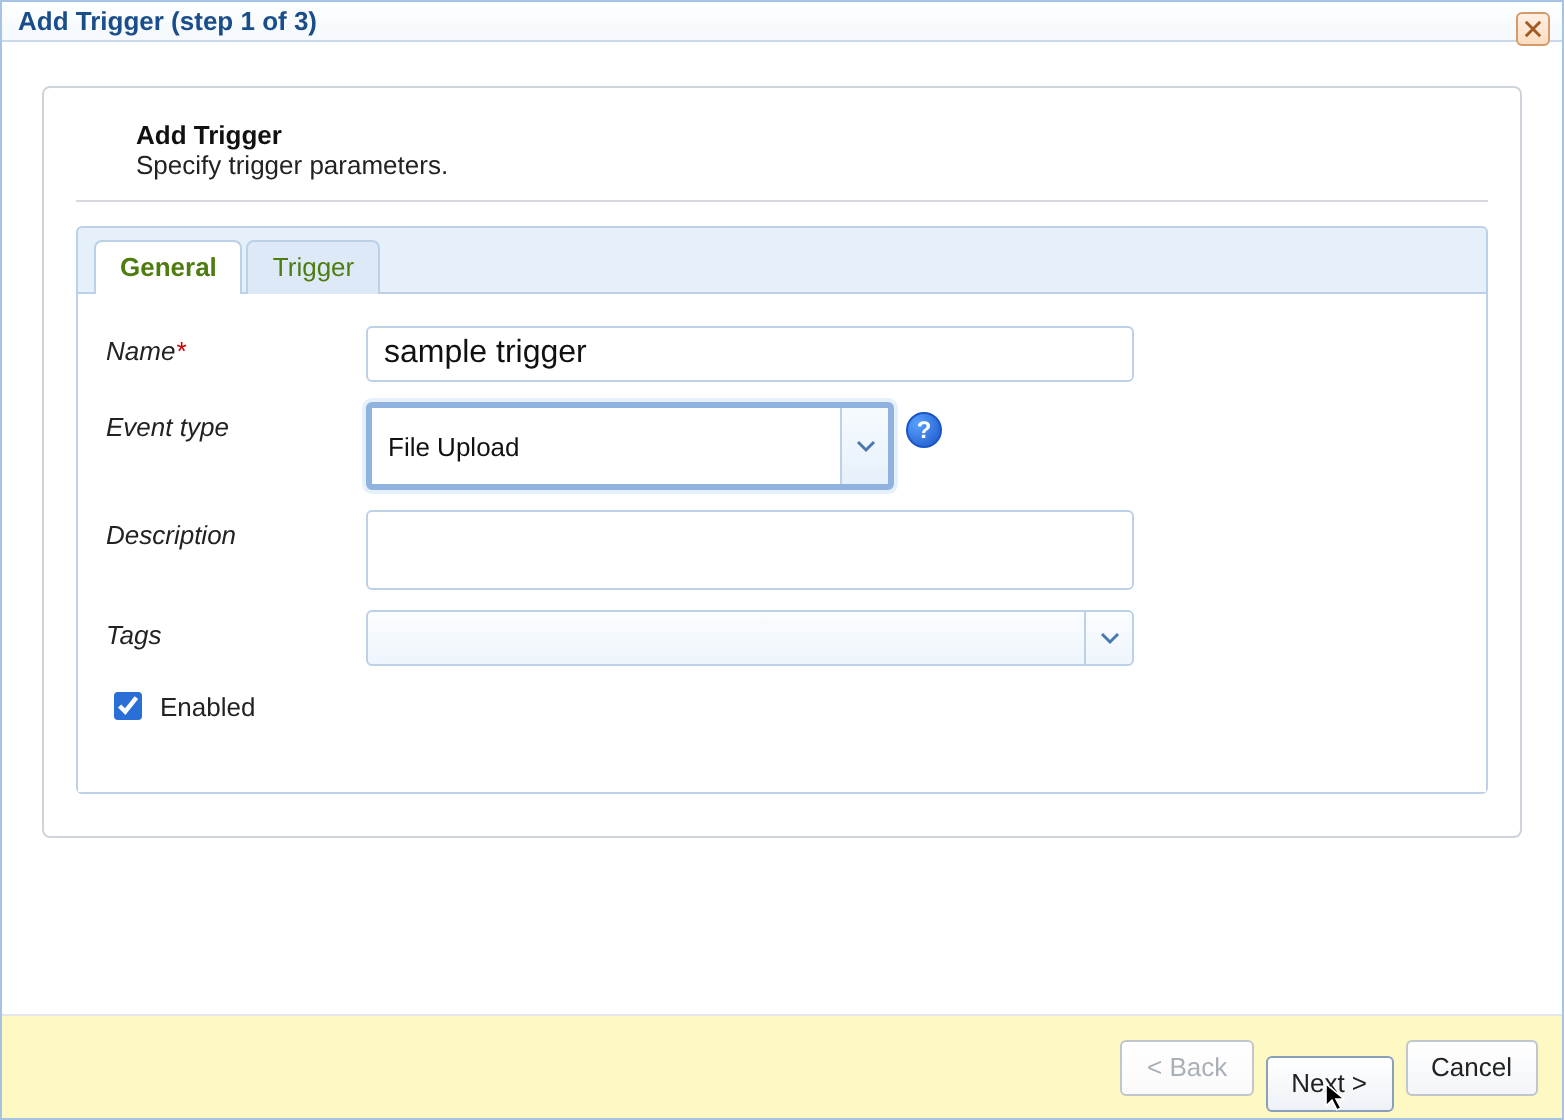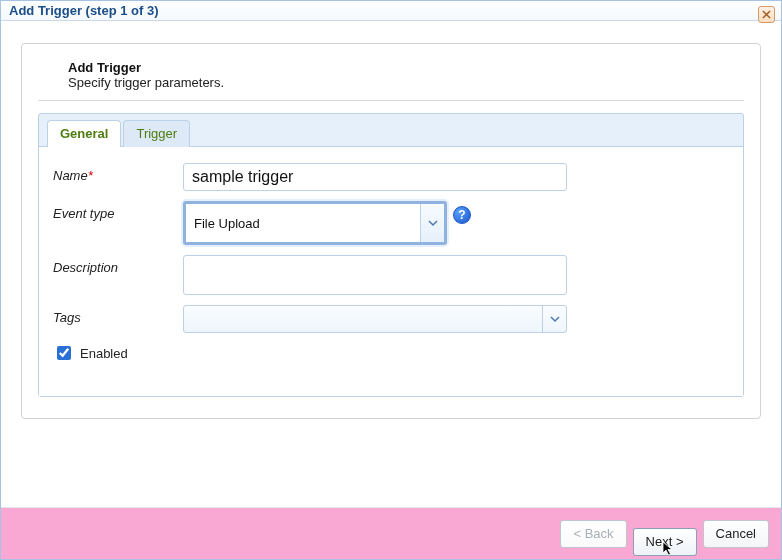--- a/index.html
+++ b/index.html
@@ -236,21 +236,21 @@
   .dialog-footer {
     position: absolute;
     left: 0; right: 0; bottom: 0;
     height: 52px;
     border-top: 1px solid #e3e6ea;
     display: flex;
     align-items: center;
     justify-content: flex-end;
     gap: 6px;
     padding: 0 12px;
-    background: #f9a8d4;
+    background: #fef9c3;
   }
   .btn {
     height: 28px;
     padding: 0 12px;
     border: 1px solid #c0c6cd;
     border-radius: 3px;
     background: linear-gradient(#ffffff,#f3f5f8);
     font-size: 13px;
     color: #222;
     cursor: pointer;

